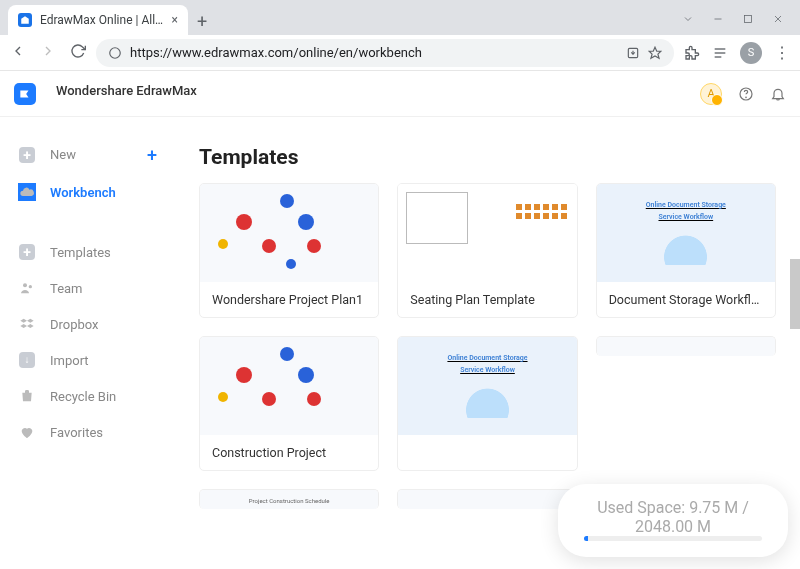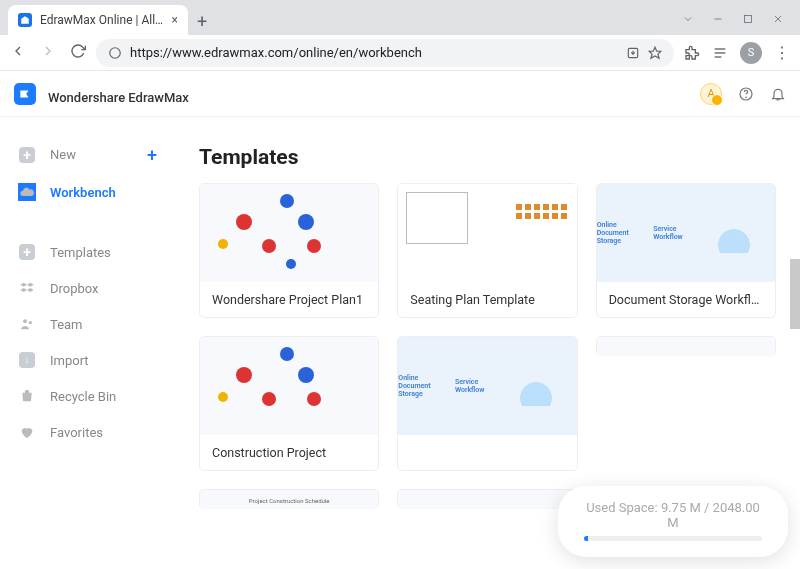--- a/index.html
+++ b/index.html
@@ -22,21 +22,21 @@
   .nav-icons svg {width:16px;height:16px;stroke:#5f6368;stroke-width:2;fill:none;}
   .nav-icons .disabled svg {stroke:#bdbdbd;}
   .url-bar { flex:1; height:28px; background:#f1f3f4; border-radius:14px; display:flex; align-items:center; padding:0 12px; gap:8px; font-size:13px; color:#202124;}
   .url-bar svg {width:14px;height:14px;stroke:#5f6368;stroke-width:2;fill:none;}
   .toolbar-right { display:flex; gap:12px; align-items:center; color:#5f6368;}
   .toolbar-right svg{width:16px;height:16px;stroke:#5f6368;stroke-width:2;fill:none;}
   .profile-circle { width:22px; height:22px; border-radius:50%; background:#9aa0a6; color:#fff; display:flex; align-items:center; justify-content:center; font-size:11px;}
 
   
   .app-header { height:46px; display:flex; align-items:center; padding:0 14px; justify-content:space-between; border-bottom:1px solid #f0f0f0;}
-  .brand { display:flex; align-items:flex-end; gap:12px; font-size:13px; color:#333; font-weight:500;}
+  .brand { display:flex; align-items:flex-start; gap:20px; font-size:13px; color:#333; font-weight:500;}
   .brand-logo {width:22px;height:22px;background:#1d7bff;border-radius:5px;display:flex;align-items:center;justify-content:center;}
   .brand-logo svg{width:14px;height:14px;fill:#fff;}
   .header-right{display:flex;gap:16px;align-items:center;color:#666;}
   .avatar-badge{width:22px;height:22px;border-radius:50%;background:#fff3d6;border:1px solid #ffd766;display:flex;align-items:center;justify-content:center;font-size:11px;color:#e09a00;position:relative;}
   .avatar-badge::after{content:'';position:absolute;right:-2px;bottom:-2px;width:10px;height:10px;background:#ffb300;border-radius:50%;border:1px solid #fff;}
   .header-right svg{width:16px;height:16px;stroke:#777;stroke-width:1.8;fill:none;}
 
   
   .app-body { display:flex; height:calc(569px - 35px - 36px - 46px); }
   .sidebar { width:175px; padding:18px 0 0 0;}
@@ -61,26 +61,26 @@
   .thumb { height:98px; background:#f7f9fc; display:flex; align-items:center; justify-content:center; overflow:hidden;}
   .card-title { font-size:12.5px; color:#333; padding:10px 12px; white-space:nowrap; overflow:hidden; text-overflow:ellipsis;}
 
   
   .t-cell{background:linear-gradient(90deg,#e8f3db 50%, #88c27a 50%);width:100%;height:100%;position:relative;}
   .t-cell::before{content:'';position:absolute;left:20px;top:28px;width:38px;height:46px;border:2px solid #c7a253;border-radius:50%;background:#fff8e7;}
   .t-dots{width:100%;height:100%;position:relative;}
   .t-dots span{position:absolute;border-radius:50%;}
   .t-seat{width:100%;height:100%;background:#fff;position:relative;}
   .t-seat::before{content:'';position:absolute;left:8px;top:8px;width:60px;height:50px;border:1px solid #bbb;}
-  .t-doc{width:100%;height:100%;background:#eaf2fb;display:flex;align-items:center;justify-content:center;flex-direction:row;gap:4px;}
+  .t-doc{width:100%;height:100%;background:#eaf2fb;display:flex;align-items:center;justify-content:center;flex-direction:column;gap:4px;text-decoration:underline;}
   .t-doc .tt{font-size:7px;color:#3b7fd4;font-weight:600;}
 
   
   .storage{position:absolute;right:12px;bottom:12px;background:#fff;border-radius:28px;box-shadow:0 4px 20px rgba(0,0,0,0.12);padding:14px 26px 16px;width:230px;}
-  .storage-label{font-size:13px;color:#aaa;text-align:center;margin-bottom:6px;}
+  .storage-label{font-size:16px;color:#aaa;text-align:center;margin-bottom:0;}
   .storage-bar{height:5px;background:#eee;border-radius:3px;overflow:hidden;}
   .storage-fill{height:100%;width:2%;background:#1d7bff;}
 
   
   .scrollthumb{position:absolute;right:0;top:142px;width:10px;height:70px;background:#c9c9c9;border-radius:0;}
 </style>
 </head>
 <body>
 
 <div class="chrome-top">
@@ -205,36 +205,36 @@
           <span class="ic">
             <span class="sq">+</span>
           </span>
           <span>Templates</span>
         </div>
     </div>
     <div class="side-item">
       <div class="left">
           <span class="ic">
             <svg viewBox="0 0 24 24">
-              <path d="M7 4l5 3-5 3-5-3zM17 4l5 3-5 3-5-3zM7 12l5 3-5 3-5-3zM17 12l5 3-5 3-5-3z"></path>
-            </svg>
-          </span>
-          <span>Dropbox</span>
-        </div>
-    </div>
-    <div class="side-item">
-      <div class="left">
-          <span class="ic">
-            <svg viewBox="0 0 24 24">
               <circle cx="9" cy="8" r="3"></circle>
               <circle cx="17" cy="10" r="2.5"></circle>
               <path d="M3 20c0-3 3-5 6-5s6 2 6 5"></path>
             </svg>
           </span>
           <span>Team</span>
+        </div>
+    </div>
+    <div class="side-item">
+      <div class="left">
+          <span class="ic">
+            <svg viewBox="0 0 24 24">
+              <path d="M7 4l5 3-5 3-5-3zM17 4l5 3-5 3-5-3zM7 12l5 3-5 3-5-3zM17 12l5 3-5 3-5-3z"></path>
+            </svg>
+          </span>
+          <span>Dropbox</span>
         </div>
     </div>
     <div class="side-item">
       <div class="left">
           <span class="ic">
             <span class="sq" style="font-size:10px;">↓</span>
           </span>
           <span>Import</span>
         </div>
     </div>

